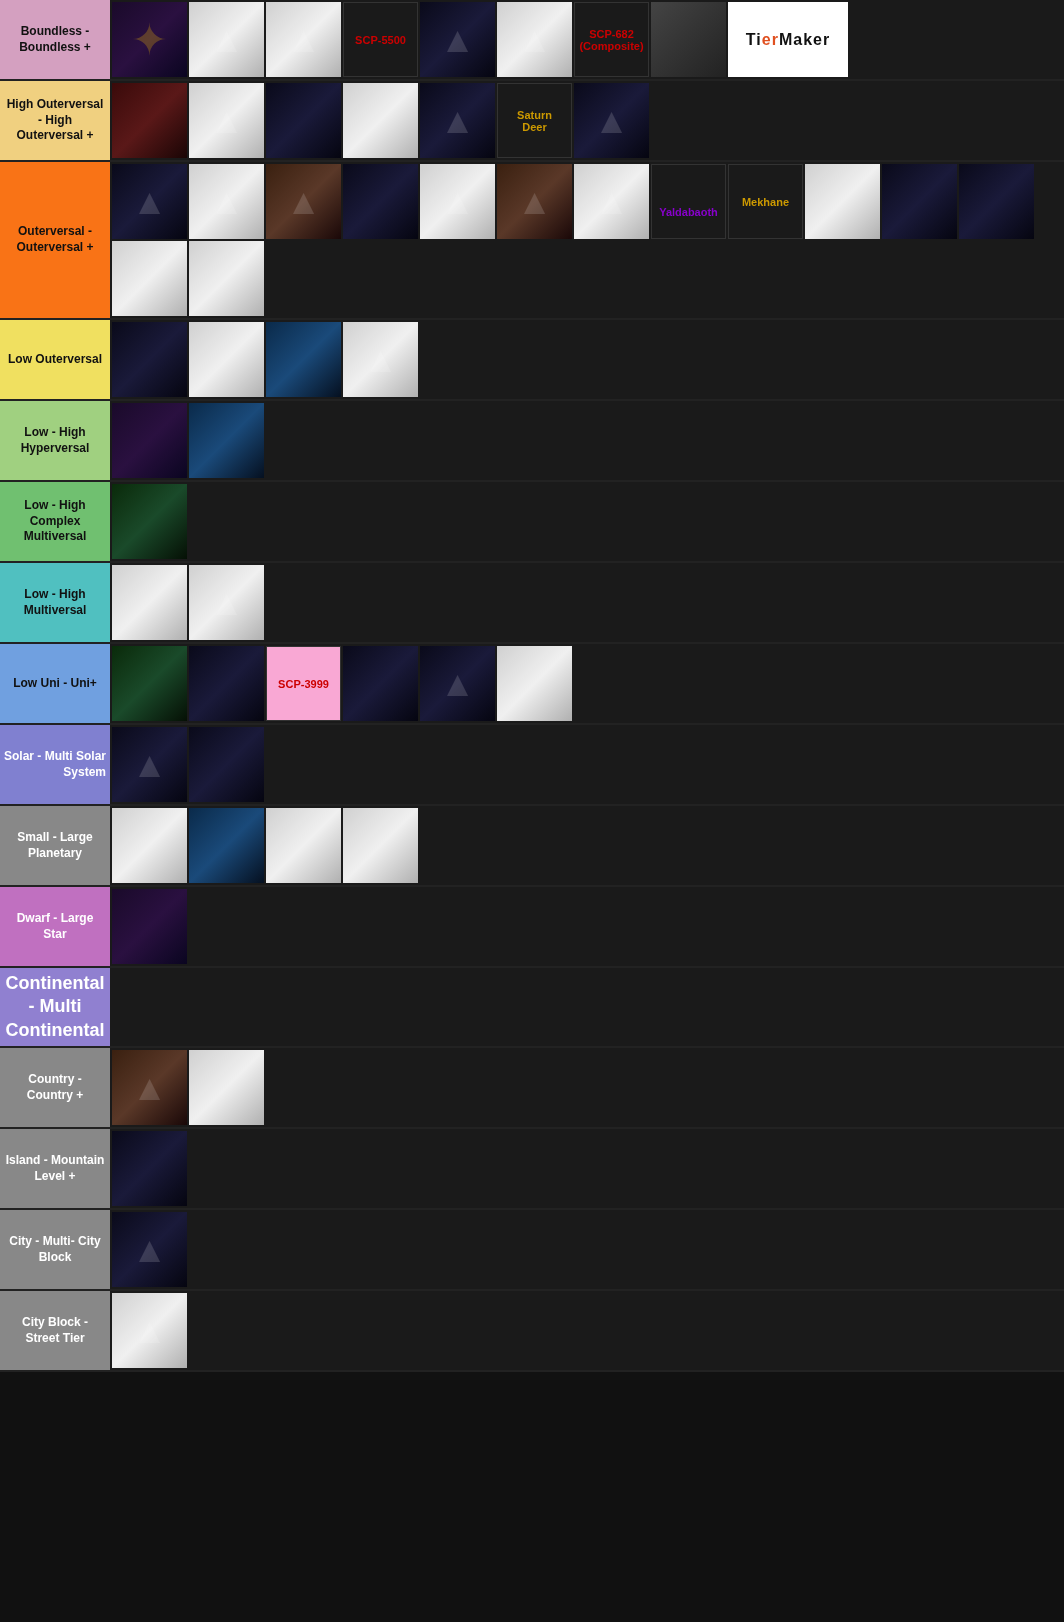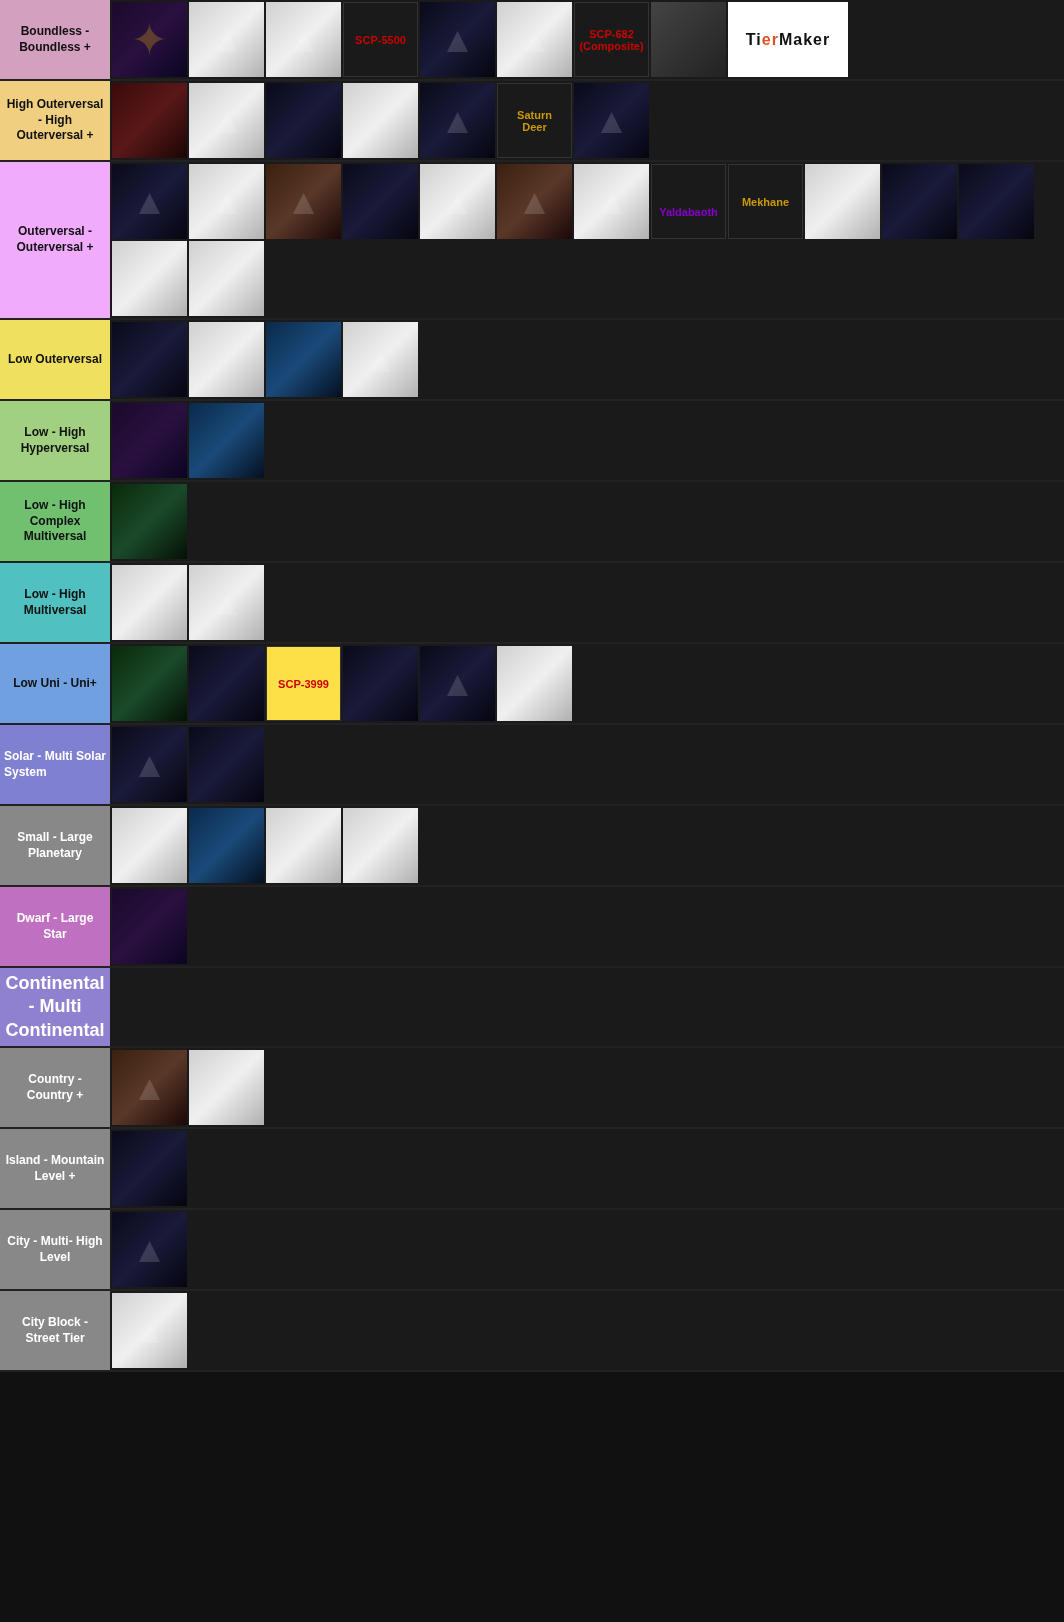--- a/index.html
+++ b/index.html
@@ -104,21 +104,21 @@
         <div class="tier-card" style="background: rgb(26, 26, 26); border: 1px solid rgb(51, 51, 51);">
           <span style="font-weight: bold; font-size: 11px; text-align: center; padding: 4px; white-space: pre-line; color: rgb(204, 153, 0);">Saturn
 Deer</span>
         </div>
         <div class="tier-card" style="width: 75px; height: 75px; background: linear-gradient(135deg, rgb(10, 10, 26) 0%, rgb(26, 26, 58) 50%, rgb(5, 5, 16) 100%);">
           <div style="color: rgba(255, 255, 255, 0.15); font-size: 36px;">▲</div>
         </div>
       </div>
     </div>
     <div class="tier-row">
-      <div class="tier-label" style="background-color: #f0abfc; color: rgb(17, 17, 17); font-size: 12px; font-weight: bold; text-align: center; padding: 4px; line-height: 1.3;">Outerversal -
+      <div class="tier-label" style="background-color: #f97316; color: rgb(17, 17, 17); font-size: 12px; font-weight: bold; text-align: center; padding: 4px; line-height: 1.3;">Outerversal -
 Outerversal
 +</div>
       <div class="tier-content">
         <div class="tier-card" style="width: 75px; height: 75px; background: linear-gradient(135deg, rgb(10, 10, 26) 0%, rgb(26, 26, 58) 50%, rgb(5, 5, 16) 100%);">
           <div style="color: rgba(255, 255, 255, 0.15); font-size: 36px;">▲</div>
         </div>
         <div class="tier-card" style="width: 75px; height: 75px; background: linear-gradient(135deg, rgb(208, 208, 208) 0%, rgb(240, 240, 240) 50%, rgb(176, 176, 176) 100%);">
           <div style="color: rgba(255, 255, 255, 0.15); font-size: 36px;">▲</div>
         </div>
         <div class="tier-card" style="width: 75px; height: 75px; background: linear-gradient(135deg, rgb(58, 32, 16) 0%, rgb(90, 56, 40) 50%, rgb(26, 8, 8) 100%);">
@@ -184,32 +184,32 @@
           <div style="color: rgba(255, 255, 255, 0.15); font-size: 36px;">▲</div>
         </div>
       </div>
     </div>
     <div class="tier-row">
       <div class="tier-label" style="background-color: rgb(112, 160, 224); color: rgb(17, 17, 17); font-size: 12px; font-weight: bold; text-align: center; padding: 4px; line-height: 1.3;">Low Uni -
 Uni+</div>
       <div class="tier-content">
         <div class="tier-card" style="width: 75px; height: 75px; background: linear-gradient(135deg, rgb(10, 42, 10) 0%, rgb(26, 74, 42) 50%, rgb(5, 16, 5) 100%);"></div>
         <div class="tier-card" style="width: 75px; height: 75px; background: linear-gradient(135deg, rgb(10, 10, 26) 0%, rgb(26, 26, 58) 50%, rgb(5, 5, 16) 100%);"></div>
-        <div class="tier-card" style="background: #fde047; border: 1px solid rgb(51, 51, 51);">
+        <div class="tier-card" style="background: #f9a8d4; border: 1px solid rgb(51, 51, 51);">
           <span style="font-weight: bold; font-size: 11px; text-align: center; padding: 4px; white-space: pre-line; color: rgb(204, 0, 0);">SCP-3999</span>
         </div>
         <div class="tier-card" style="width: 75px; height: 75px; background: linear-gradient(135deg, rgb(10, 10, 26) 0%, rgb(26, 26, 58) 50%, rgb(5, 5, 16) 100%);"></div>
         <div class="tier-card" style="width: 75px; height: 75px; background: linear-gradient(135deg, rgb(10, 10, 26) 0%, rgb(26, 26, 58) 50%, rgb(5, 5, 16) 100%);">
           <div style="color: rgba(255, 255, 255, 0.15); font-size: 36px;">▲</div>
         </div>
         <div class="tier-card" style="width: 75px; height: 75px; background: linear-gradient(135deg, rgb(208, 208, 208) 0%, rgb(240, 240, 240) 50%, rgb(176, 176, 176) 100%);"></div>
       </div>
     </div>
     <div class="tier-row">
-      <div class="tier-label" style="background-color: rgb(128, 128, 208); color: rgb(255, 255, 255); font-size: 12px; font-weight: bold; text-align: left; padding: 4px; line-height: 1.3;">Solar - Multi
+      <div class="tier-label" style="background-color: rgb(128, 128, 208); color: rgb(255, 255, 255); font-size: 12px; font-weight: bold; text-align: right; padding: 4px; line-height: 1.3;">Solar - Multi
 Solar System</div>
       <div class="tier-content">
         <div class="tier-card" style="width: 75px; height: 75px; background: linear-gradient(135deg, rgb(10, 10, 26) 0%, rgb(26, 26, 58) 50%, rgb(5, 5, 16) 100%);">
           <div style="color: rgba(255, 255, 255, 0.15); font-size: 36px;">▲</div>
         </div>
         <div class="tier-card" style="width: 75px; height: 75px; background: linear-gradient(135deg, rgb(10, 10, 26) 0%, rgb(26, 26, 58) 50%, rgb(5, 5, 16) 100%);"></div>
       </div>
     </div>
     <div class="tier-row">
       <div class="tier-label" style="background-color: rgb(136, 136, 136); color: rgb(255, 255, 255); font-size: 12px; font-weight: bold; text-align: center; padding: 4px; line-height: 1.3;">Small - Large
@@ -247,21 +247,21 @@
     <div class="tier-row">
       <div class="tier-label" style="background-color: rgb(136, 136, 136); color: rgb(255, 255, 255); font-size: 12px; font-weight: bold; text-align: center; padding: 4px; line-height: 1.3;">Island -
 Mountain
 Level +</div>
       <div class="tier-content">
         <div class="tier-card" style="width: 75px; height: 75px; background: linear-gradient(135deg, rgb(10, 10, 26) 0%, rgb(26, 26, 58) 50%, rgb(5, 5, 16) 100%);"></div>
       </div>
     </div>
     <div class="tier-row">
       <div class="tier-label" style="background-color: rgb(136, 136, 136); color: rgb(255, 255, 255); font-size: 12px; font-weight: bold; text-align: center; padding: 4px; line-height: 1.3;">City - Multi-
-High Level</div>
+City Block</div>
       <div class="tier-content">
         <div class="tier-card" style="width: 75px; height: 75px; background: linear-gradient(135deg, rgb(10, 10, 26) 0%, rgb(26, 26, 58) 50%, rgb(5, 5, 16) 100%);">
           <div style="color: rgba(255, 255, 255, 0.15); font-size: 36px;">▲</div>
         </div>
       </div>
     </div>
     <div class="tier-row">
       <div class="tier-label" style="background-color: rgb(136, 136, 136); color: rgb(255, 255, 255); font-size: 12px; font-weight: bold; text-align: center; padding: 4px; line-height: 1.3;">City Block -
 Street Tier</div>
       <div class="tier-content">

